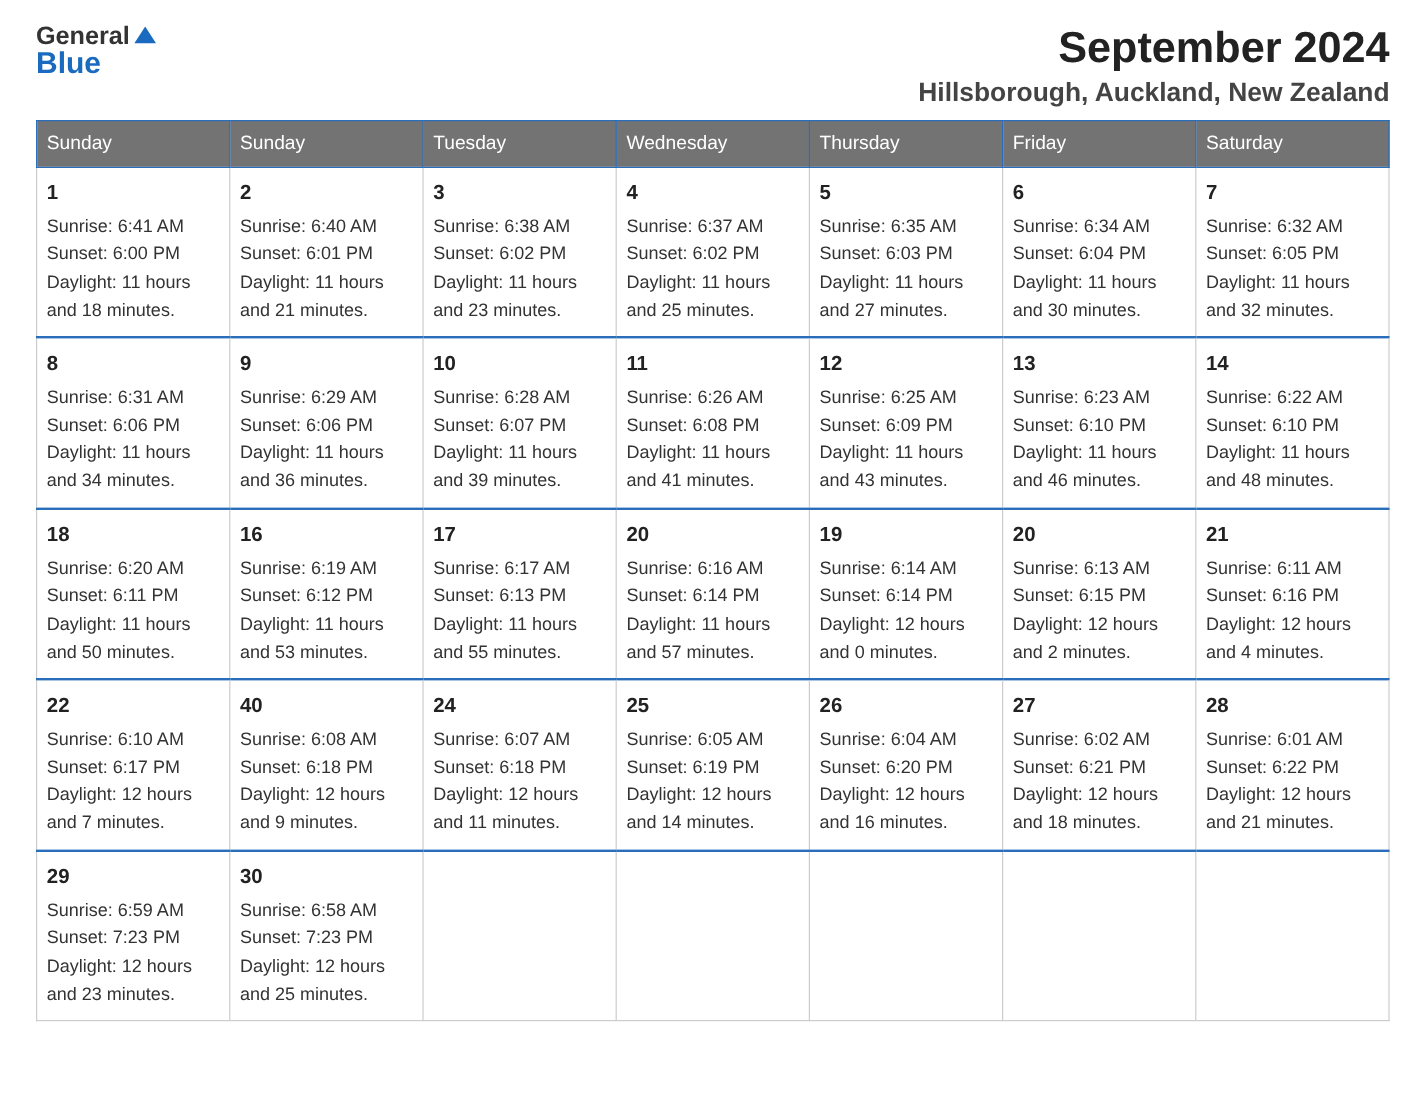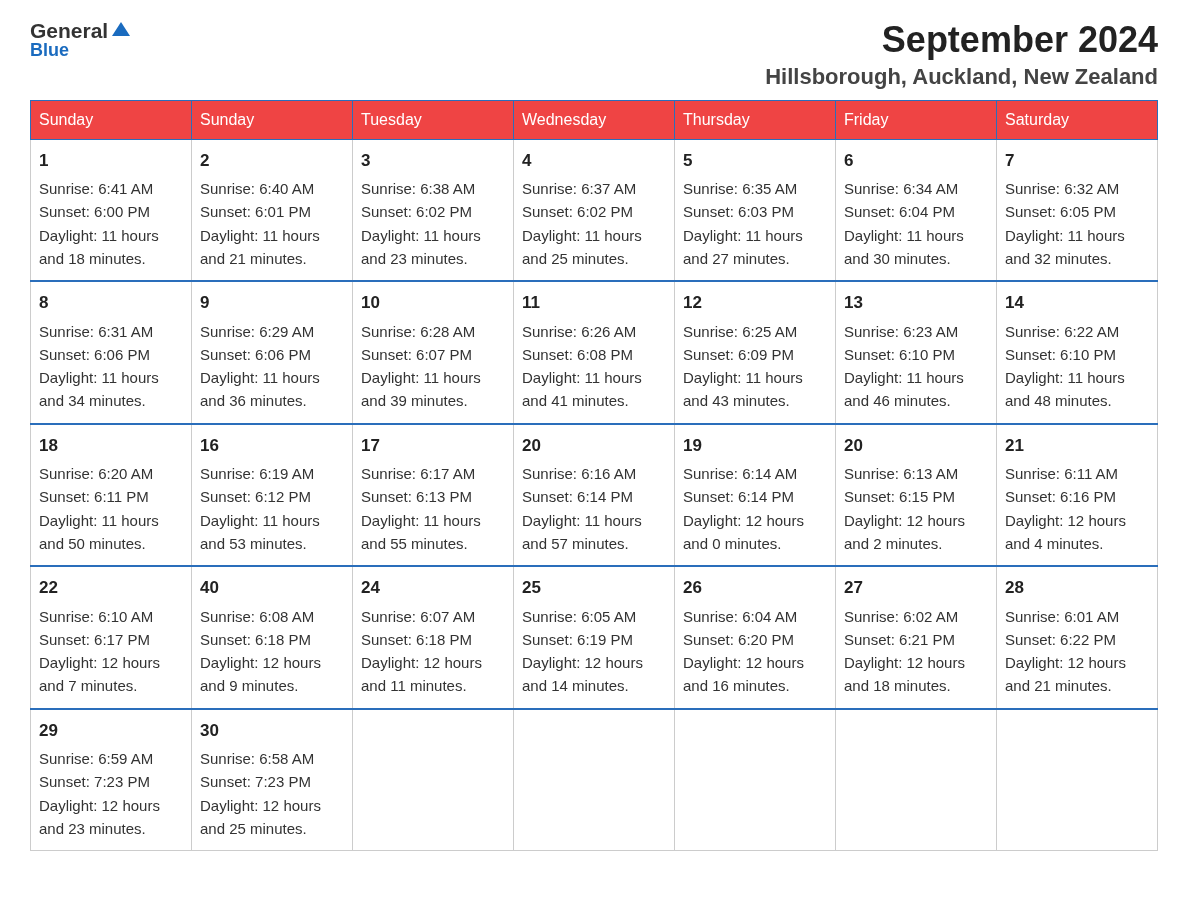--- a/index.html
+++ b/index.html
@@ -21,21 +21,21 @@
       flex-direction: column;
       align-items: flex-start;
     }
     .logo-text-general {
       font-size: 21px;
       font-weight: bold;
       color: #333;
       line-height: 1;
     }
     .logo-text-blue {
-      font-size: 18px;
+      font-size: 25px;
       font-weight: bold;
       color: #1a6bbf;
       line-height: 1;
       text-align: center;
     }
     .logo-first-line {
       display: flex;
       align-items: center;
     }
     .title-section {
@@ -52,21 +52,21 @@
       color: #444;
       margin-top: 4px;
       font-weight: bold;
     }
     .calendar-table {
       width: 100%;
       border-collapse: collapse;
       margin-top: 10px;
     }
     .calendar-table th {
-      background-color: #ef4444;
+      background-color: #737373;
       color: #fff;
       padding: 10px 8px;
       font-size: 16px;
       font-weight: normal;
       text-align: left;
       border: 1px solid #2a6ebb;
     }
     .calendar-table td {
       vertical-align: top;
       padding: 8px 8px 10px 8px;

